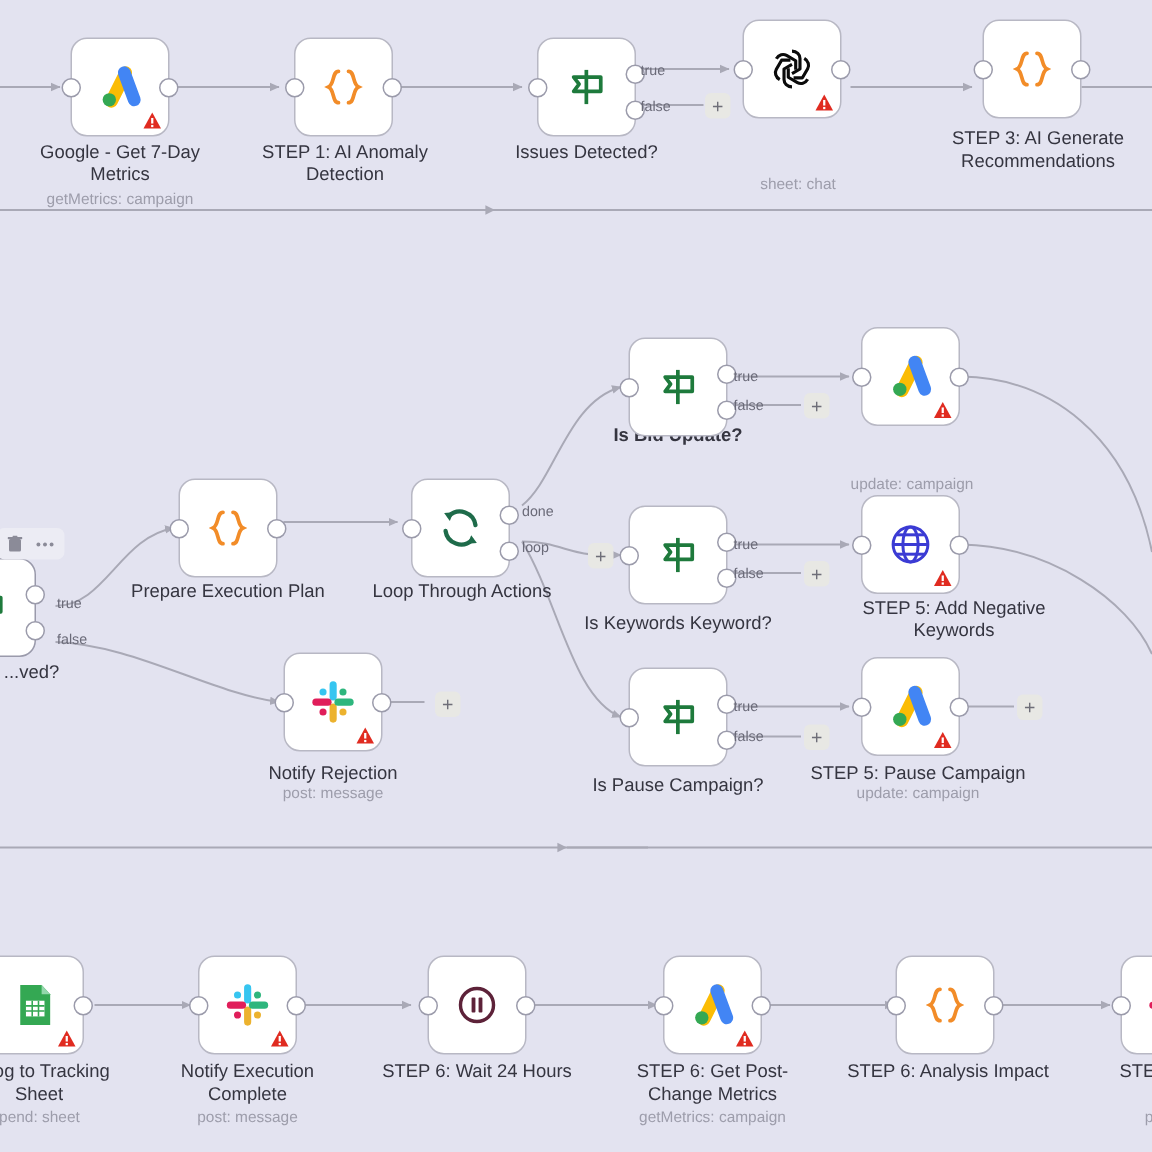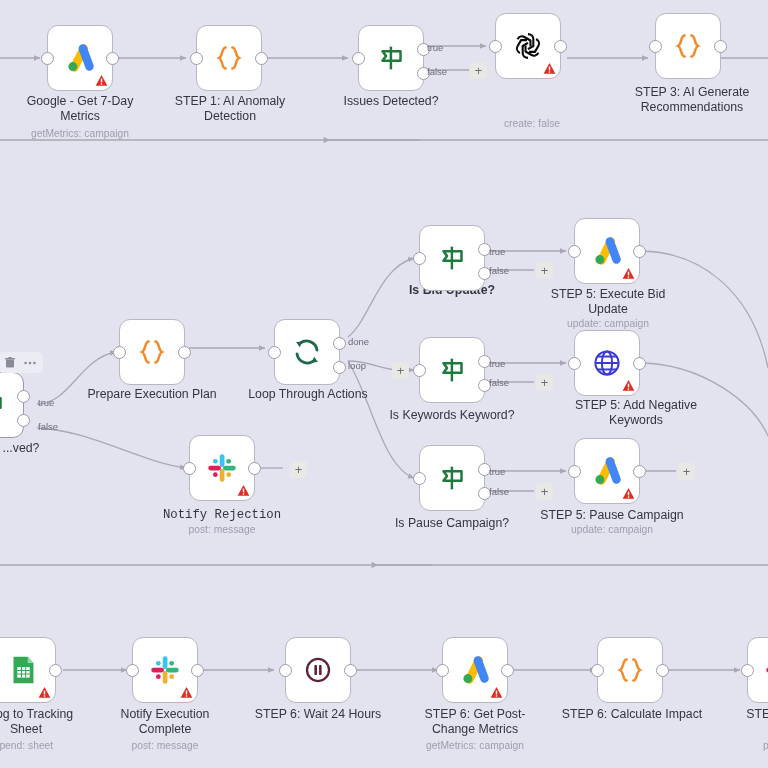--- a/index.html
+++ b/index.html
@@ -237,21 +237,21 @@
     <span class="warn">
       <svg viewBox="0 0 14 14">
           <path d="M7 1 L13.3 12.6 L0.7 12.6 Z" fill="#e02b20"></path>
           <rect x="6.2" y="5" width="1.6" height="4" fill="#fff"></rect>
           <rect x="6.2" y="10" width="1.6" height="1.6" fill="#fff"></rect>
         </svg>
     </span>
     <span class="port in mid"></span>
     <span class="port out mid"></span>
   </div>
-  <div class="subtitle" style="left:462px; top:118px; width:140px;">create: false</div>
+  <div class="subtitle" style="left:462px; top:118px; width:140px;">sheet: chat</div>
 
   <div class="node" style="left:655px; top:13px;">
     <svg class="glyph" viewBox="0 0 40 40">
       <path d="M16.5 9 C12 9 13.8 18 9.5 20 C13.8 22 12 31 16.5 31" stroke="#f28c28" stroke-width="2.6" fill="none" stroke-linecap="round"></path>
       <path d="M23.5 9 C28 9 26.2 18 30.5 20 C26.2 22 28 31 23.5 31" stroke="#f28c28" stroke-width="2.6" fill="none" stroke-linecap="round"></path>
     </svg>
     <span class="port in mid"></span>
     <span class="port out mid"></span>
   </div>
   <div class="title" style="left:618px; top:85px; width:148px;">STEP 3: AI Generate
@@ -327,21 +327,21 @@
       <svg viewBox="0 0 14 14">
           <path d="M7 1 L13.3 12.6 L0.7 12.6 Z" fill="#e02b20"></path>
           <rect x="6.2" y="5" width="1.6" height="4" fill="#fff"></rect>
           <rect x="6.2" y="10" width="1.6" height="1.6" fill="#fff"></rect>
         </svg>
     </span>
     <span class="port in mid"></span>
     <span class="port out mid"></span>
   </div>
   <div class="plus" style="left:290px; top:461px;">+</div>
-  <div class="title" style="left:152px; top:508px; width:140px;font-family:Liberation Mono, monospace;">Notify Rejection</div>
+  <div class="title" style="left:152px; top:508px; width:140px;">Notify Rejection</div>
   <div class="subtitle" style="left:152px; top:524px; width:140px;">post: message</div>
 
   <div class="node" style="left:419px; top:225px;">
     <svg class="glyph" viewBox="0 0 40 40">
       <rect x="18.6" y="8" width="2.6" height="24" fill="#1e7a3c"></rect>
       <path d="M11 13 H30 V23 H11 L14.8 18 Z" fill="none" stroke="#1e7a3c" stroke-width="2.6" stroke-linejoin="round"></path>
     </svg>
     <span class="port in mid"></span>
     <span class="port out p-true"></span>
     <span class="port out p-false"></span>
@@ -389,22 +389,20 @@
     <span class="warn">
       <svg viewBox="0 0 14 14">
           <path d="M7 1 L13.3 12.6 L0.7 12.6 Z" fill="#e02b20"></path>
           <rect x="6.2" y="5" width="1.6" height="4" fill="#fff"></rect>
           <rect x="6.2" y="10" width="1.6" height="1.6" fill="#fff"></rect>
         </svg>
     </span>
     <span class="port in mid"></span>
     <span class="port out mid"></span>
   </div>
-  <div class="title" style="left:538px; top:287px; width:140px;">STEP 5: Execute Bid
-Update</div>
   <div class="subtitle" style="left:538px; top:318px; width:140px;">update: campaign</div>
 
   <div class="node" style="left:574px; top:330px;">
     <svg class="glyph" viewBox="0 0 40 40">
       <g fill="none" stroke="#3b3bd4" stroke-width="2.1">
         <circle cx="20" cy="20" r="12.2"></circle>
         <ellipse cx="20" cy="20" rx="5.4" ry="12.2"></ellipse>
         <path d="M8 20 H32"></path>
         <path d="M10.3 13.2 H29.7"></path>
         <path d="M10.3 26.8 H29.7"></path>
@@ -522,21 +520,21 @@
   <div class="subtitle" style="left:405px; top:740px; width:140px;">getMetrics: campaign</div>
 
   <div class="node" style="left:597px; top:637px;">
     <svg class="glyph" viewBox="0 0 40 40">
       <path d="M16.5 9 C12 9 13.8 18 9.5 20 C13.8 22 12 31 16.5 31" stroke="#f28c28" stroke-width="2.6" fill="none" stroke-linecap="round"></path>
       <path d="M23.5 9 C28 9 26.2 18 30.5 20 C26.2 22 28 31 23.5 31" stroke="#f28c28" stroke-width="2.6" fill="none" stroke-linecap="round"></path>
     </svg>
     <span class="port in mid"></span>
     <span class="port out mid"></span>
   </div>
-  <div class="title" style="left:558px; top:707px; width:148px;">STEP 6: Calculate Impact</div>
+  <div class="title" style="left:558px; top:707px; width:148px;">STEP 6: Analysis Impact</div>
 
   <div class="node" style="left:747px; top:637px;">
     <svg class="glyph" viewBox="0 0 40 40">
       <rect x="17.6" y="5.5" width="5" height="13.5" rx="2.5" fill="#36c5f0"></rect>
       <rect x="17.6" y="21" width="5" height="13.5" rx="2.5" fill="#ecb22e"></rect>
       <rect x="5.5" y="17.6" width="13.5" height="5" rx="2.5" fill="#e01e5a"></rect>
       <rect x="21" y="17.6" width="13.5" height="5" rx="2.5" fill="#2eb67d"></rect>
       <rect x="10.5" y="10.5" width="5" height="5" rx="2.5" fill="#36c5f0"></rect>
       <rect x="24.5" y="10.5" width="5" height="5" rx="2.5" fill="#2eb67d"></rect>
       <rect x="10.5" y="24.5" width="5" height="5" rx="2.5" fill="#e01e5a"></rect>

